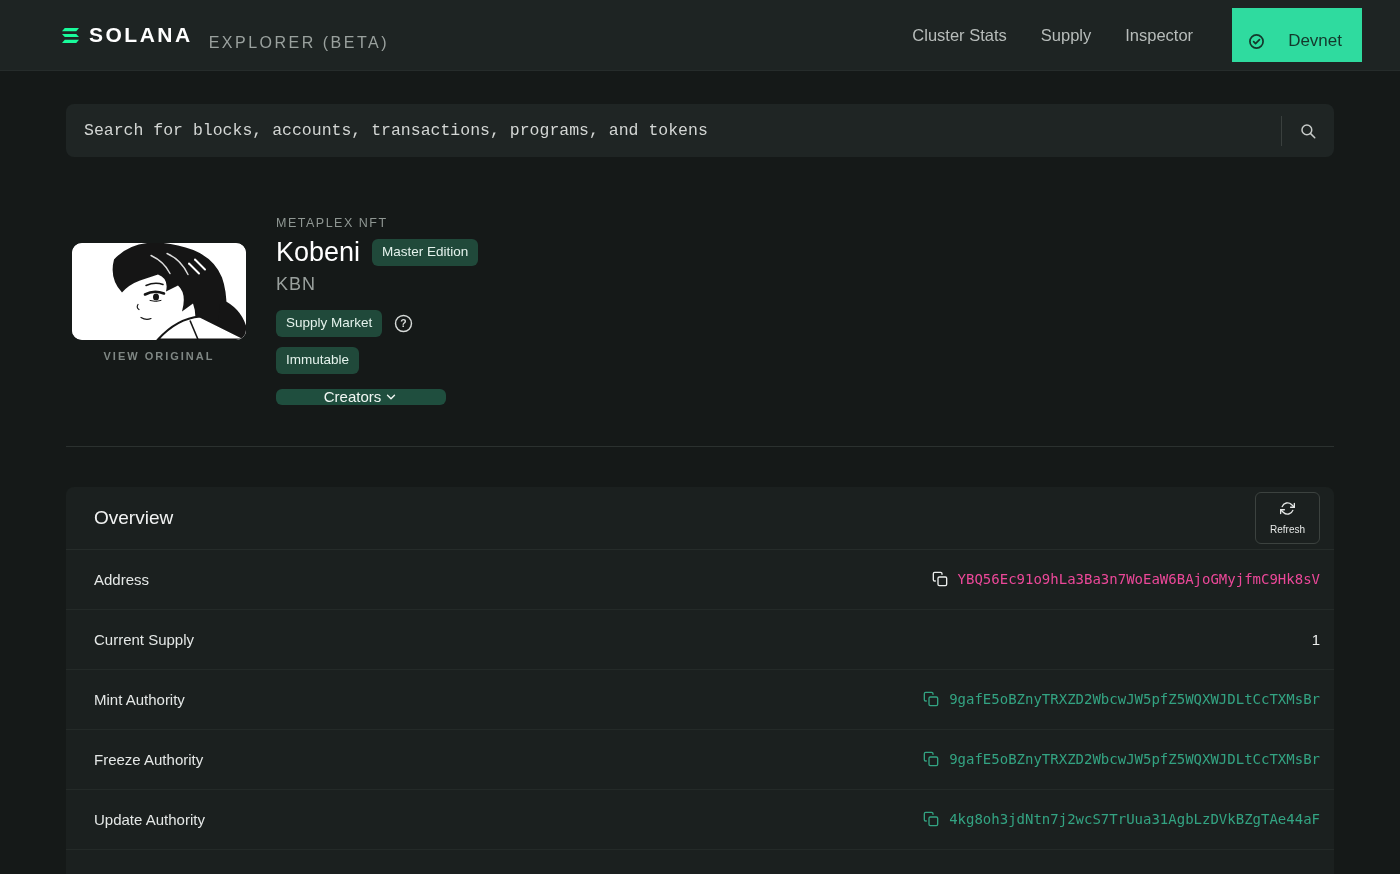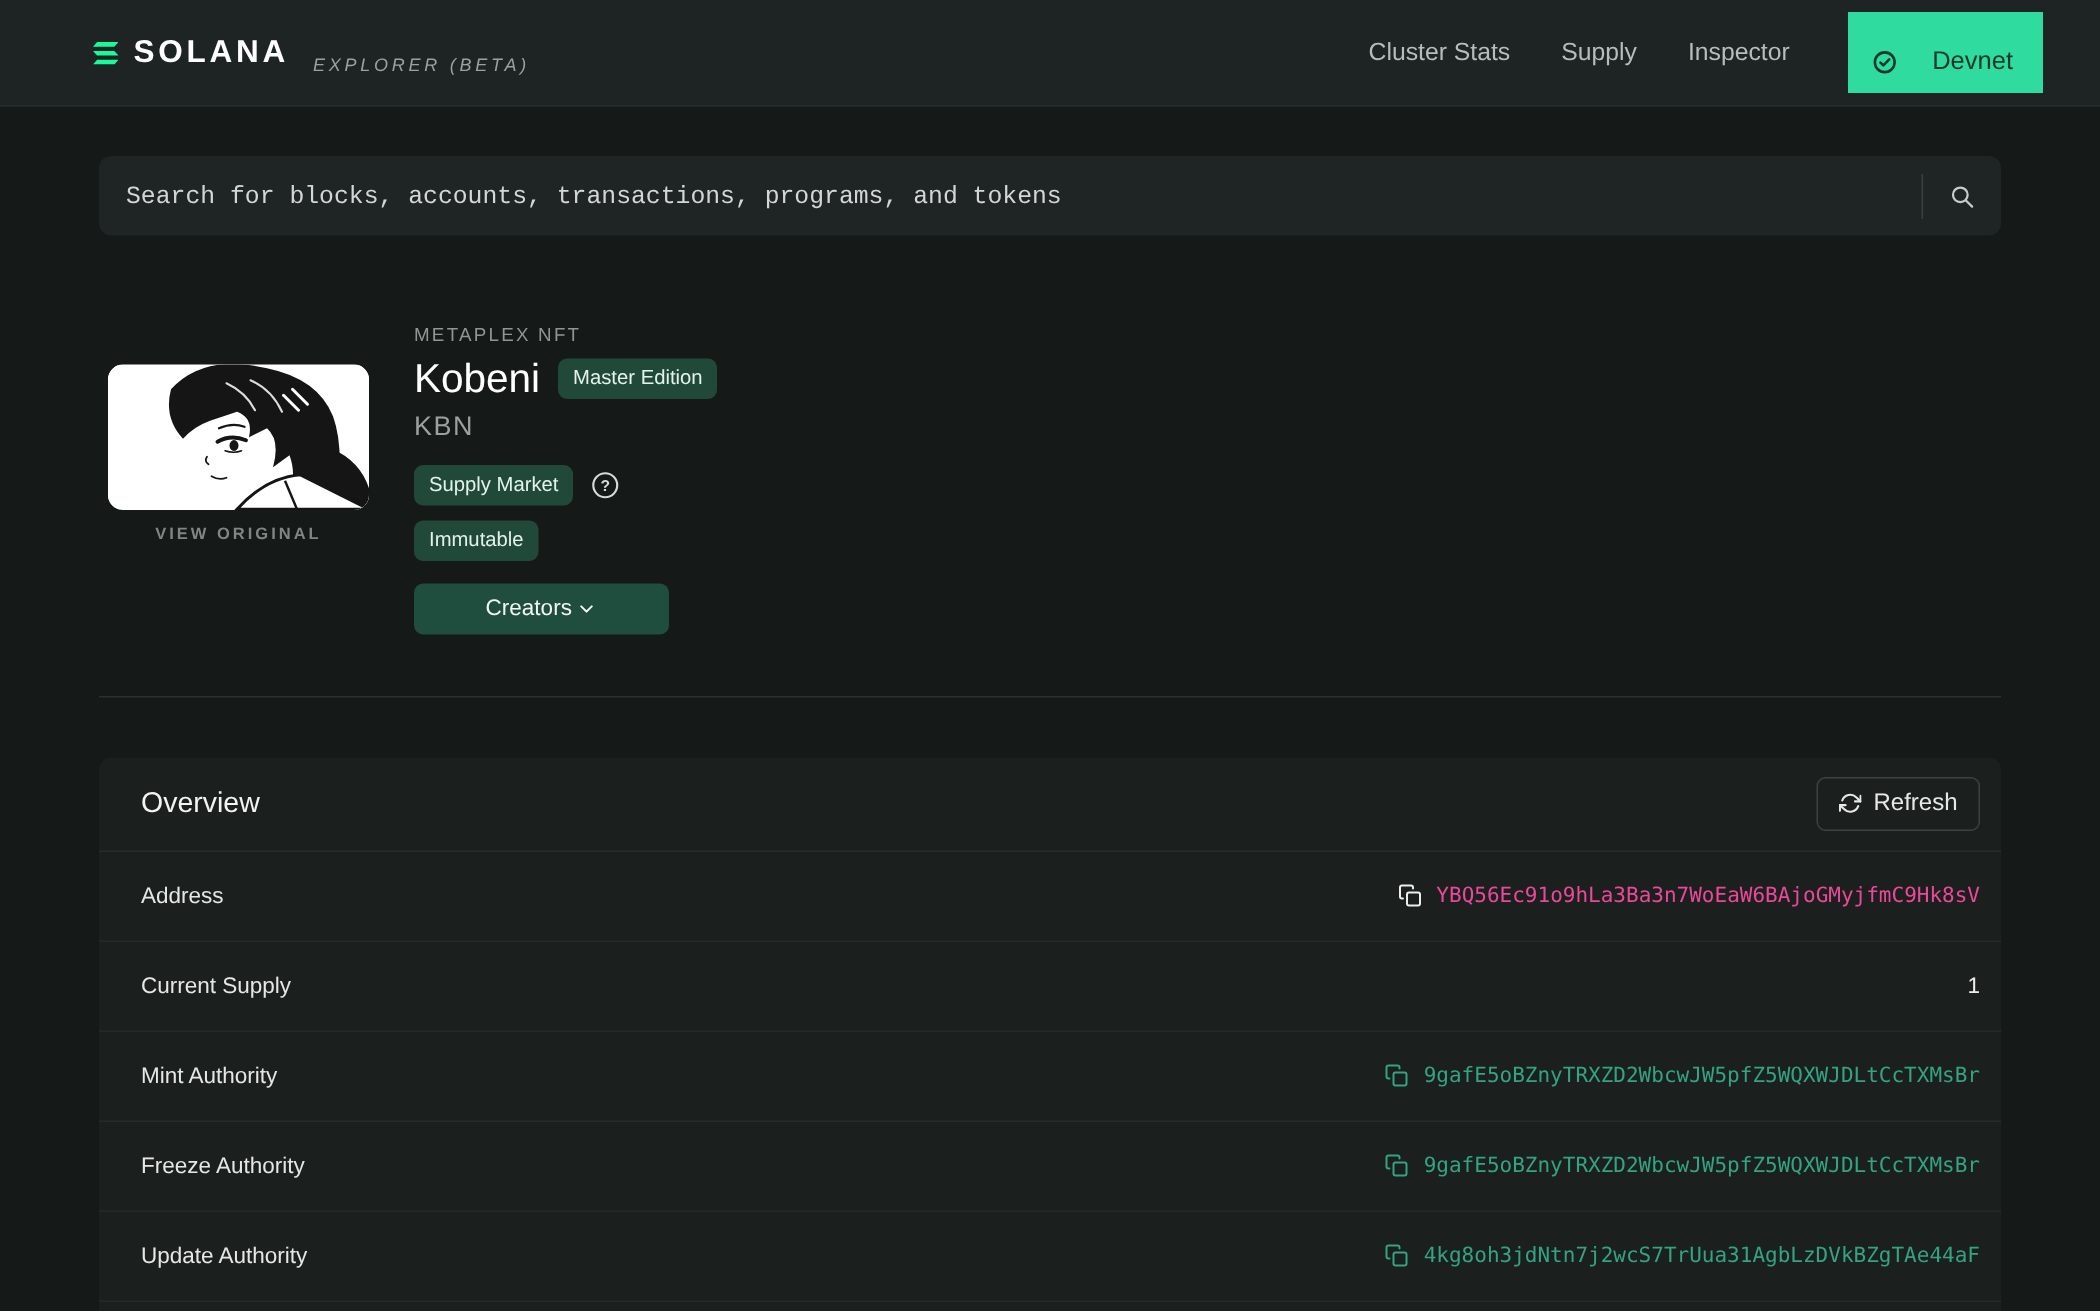--- a/index.html
+++ b/index.html
@@ -11,21 +11,21 @@
     -webkit-font-smoothing:antialiased;
   }
   
   .navbar {
     height:71px; background:#1e2423; border-bottom:1px solid #262c2b;
     display:flex; align-items:center; justify-content:space-between;
     padding:0 38px 0 62px;
   }
   .brand { display:flex; align-items:center; gap:10px; cursor:pointer; }
   .brand-word { font-size:21px; font-weight:bold; letter-spacing:2.5px; color:#fff; }
-  .brand-sub { font-size:12px; letter-spacing:2.5px; color:#9aa19e; margin-left:6px; margin-top:15px;font-style:italic; }
+  .brand-sub { font-size:16px; letter-spacing:2.5px; color:#9aa19e; margin-left:6px; margin-top:15px; }
   .nav-right { display:flex; align-items:center; gap:8px; }
   .nav-link {
     color:#b7bcba; font-size:16.5px; padding:8px 13px; cursor:pointer; background:none; border:none;
     font-family:inherit;
   }
   .cluster-btn {
     margin-left:18px; display:flex; align-items:center; gap:23px;
     background:#2fdb9f; color:#14382c; border:none; border-radius:0;
     font-size:17px; font-weight:500; padding:23px 20px 11px 16px; cursor:pointer;
     font-family:inherit;
@@ -63,37 +63,37 @@
   .nft-title { font-size:27px; font-weight:400; color:#fff; line-height:1; }
   .badge {
     display:inline-flex; align-items:center; background:#20493a; color:#e4f2ec;
     font-size:13.5px; border-radius:6px; padding:5px 10px; line-height:1.25;
   }
   .nft-symbol { font-size:18px; color:#9aa19e; letter-spacing:1px; margin-top:8px; }
   .badge-row { display:flex; align-items:center; gap:12px; margin-top:15px; }
   .badge-row + .badge-row { margin-top:10px; }
   .help-icon { display:flex; cursor:pointer; }
   .creators-btn {
-    margin-top:15px; width:170px; height:34px; background:#1f4e3e; color:#f1f7f4;
+    margin-top:15px; width:170px; height:16px; background:#1f4e3e; color:#f1f7f4;
     border:none; border-radius:6px; font-size:15px; font-family:inherit; cursor:pointer;
     display:flex; align-items:center; justify-content:center; gap:3px;
   }
   
   .section-divider { border:none; border-top:1px solid #2b312f; margin-top:41px; }
   
   .card { margin-top:40px; background:#1b201f; border-radius:8px 8px 0 0; }
   .card-header {
     height:63px; display:flex; align-items:center; justify-content:space-between;
     padding:0 14px 0 28px; border-bottom:1px solid #262c2a;
   }
   .card-title { font-size:19px; font-weight:500; color:#f2f3f3; }
   .refresh-btn {
     display:flex; align-items:center; gap:8px; background:transparent; color:#e6e8e7;
-    border:1px solid #3c423f; border-radius:6px; padding:8px 14px; font-size:16px;
-    font-family:inherit; cursor:pointer;
+    border:1px solid #3c423f; border-radius:6px; padding:8px 14px; font-size:10px;
+    font-family:inherit; cursor:pointer;flex-direction:column;
   }
   .row {
     height:60px; display:flex; align-items:center; justify-content:space-between;
     padding:0 14px 0 28px; border-bottom:1px solid #242a28;
   }
   .row:first-of-type { height:66px; }
   .row-label { font-size:15px; color:#e4e7e6; }
   .row-value { display:flex; align-items:center; gap:10px; }
   .mono { font-family:"DejaVu Sans Mono", monospace; font-size:14px; color:#ec4899; }
   .mono-link { font-family:"DejaVu Sans Mono", monospace; font-size:14px; color:#33a382; text-decoration:none; cursor:pointer; }

